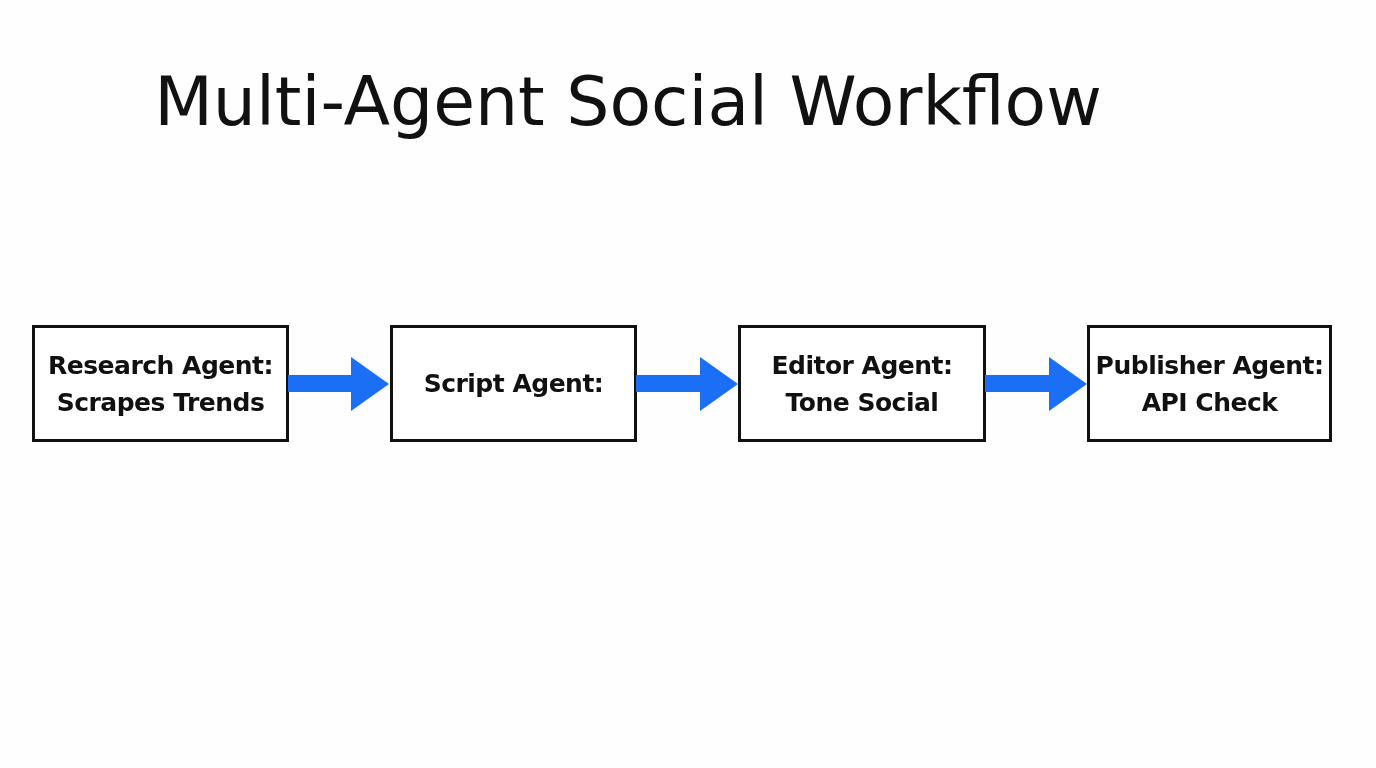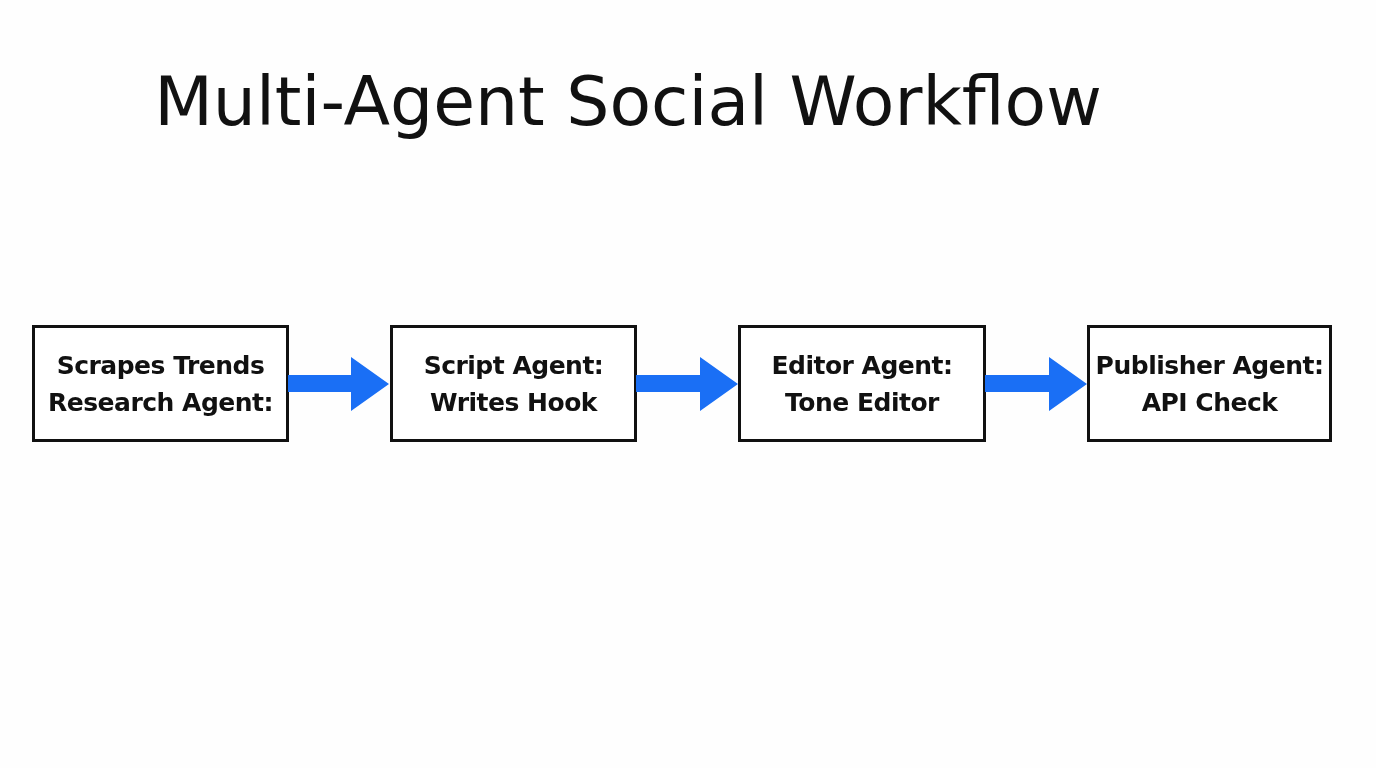--- a/index.html
+++ b/index.html
@@ -8,40 +8,39 @@
   .box { position:absolute; top:325px; height:113px; border:3px solid #111; background:#fff; display:flex; flex-direction:column; align-items:center; justify-content:center; box-sizing:border-box; height:117px; }
   .box span { font-family:"DejaVu Sans", sans-serif; font-weight:bold; font-size:25px; color:#111; line-height:37px; white-space:nowrap; letter-spacing:-0.5px; }
   .arrow { position:absolute; top:356px; height:56px; }
 </style>
 </head>
 <body>
 
 <div class="title">Multi-Agent Social Workflow</div>
 
 <div class="box" style="left:32px; width:257px;">
+  <span>Research Agent:</span>
   <span>Scrapes Trends</span>
-  <span>Research Agent:</span>
 </div>
 
 <svg class="arrow" style="left:288px; width:102px;" viewBox="0 0 102 56">
   <polygon points="0,19 63,19 63,1 101,28 63,55 63,36 0,36" fill="#1a6ff5"></polygon>
 </svg>
 
 <div class="box" style="left:390px; width:247px;">
   <span>Script Agent:</span>
-  <span>Writes Hook</span>
 </div>
 
 <svg class="arrow" style="left:636px; width:103px;" viewBox="0 0 103 56">
   <polygon points="0,19 64,19 64,1 102,28 64,55 64,36 0,36" fill="#1a6ff5"></polygon>
 </svg>
 
 <div class="box" style="left:738px; width:248px;">
   <span>Editor Agent:</span>
-  <span>Tone Editor</span>
+  <span>Tone Social</span>
 </div>
 
 <svg class="arrow" style="left:985px; width:103px;" viewBox="0 0 103 56">
   <polygon points="0,19 64,19 64,1 102,28 64,55 64,36 0,36" fill="#1a6ff5"></polygon>
 </svg>
 
 <div class="box" style="left:1087px; width:245px;">
   <span>Publisher Agent:</span>
   <span>API Check</span>
 </div>

